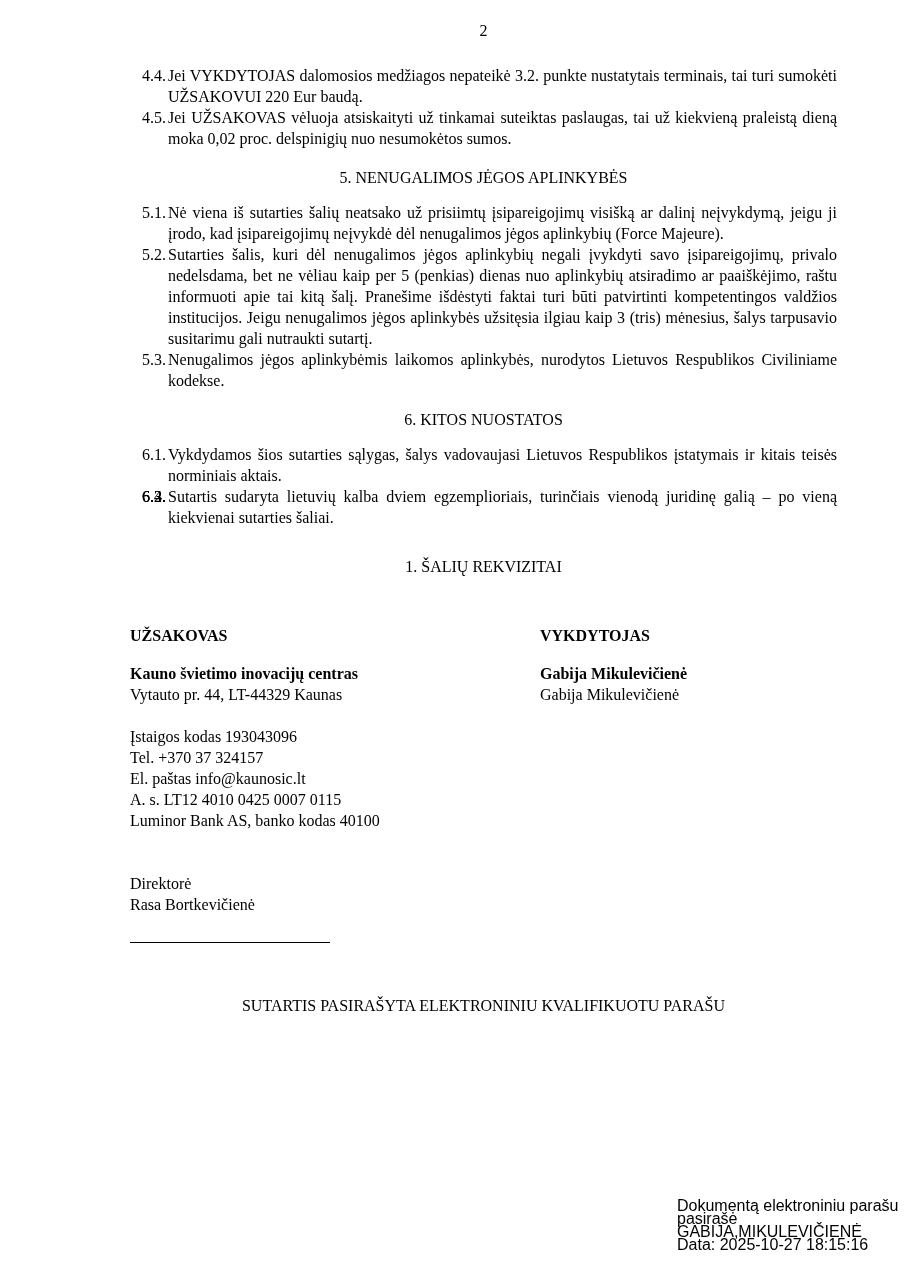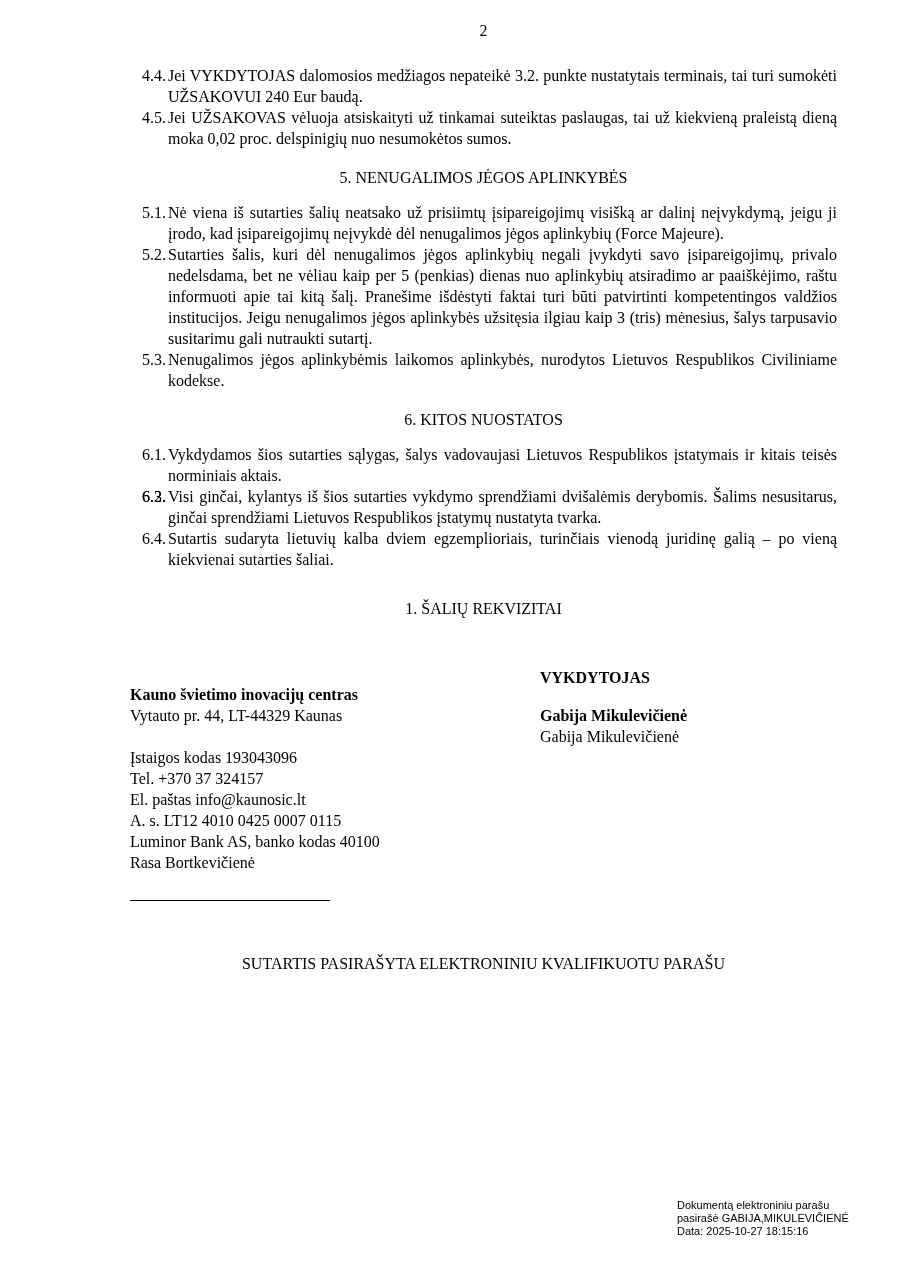--- a/index.html
+++ b/index.html
@@ -33,35 +33,35 @@
     width: 200px;
     height: 0;
     border-top: 1px solid #000000;
   }
   .statement { text-align: center; margin-top: 52px; }
   .stamp {
     position: absolute;
     left: 677px;
     top: 1199px;
     font-family: "Liberation Sans", sans-serif;
-    font-size: 11px;
+    font-size: 16px;
     line-height: 13px;
   }
 </style>
 </head>
 <body>
 
 <div class="content">
 
   <div class="page-number">2</div>
 
   <div>
     <div class="clause">
       <span class="num">4.4.</span>
-      <span>Jei VYKDYTOJAS dalomosios medžiagos nepateikė 3.2. punkte nustatytais terminais, tai turi sumokėti UŽSAKOVUI 240 Eur baudą.</span>
+      <span>Jei VYKDYTOJAS dalomosios medžiagos nepateikė 3.2. punkte nustatytais terminais, tai turi sumokėti UŽSAKOVUI 220 Eur baudą.</span>
     </div>
     <div class="clause">
       <span class="num">4.5.</span>
       <span>Jei UŽSAKOVAS vėluoja atsiskaityti už tinkamai suteiktas paslaugas, tai už kiekvieną praleistą dieną moka 0,02 proc. delspinigių nuo nesumokėtos sumos.</span>
     </div>
   </div>
 
   <div class="heading">5. NENUGALIMOS JĖGOS APLINKYBĖS</div>
 
   <div>
@@ -84,42 +84,43 @@
   <div>
     <div class="clause">
       <span class="num">6.1.</span>
       <span>Vykdydamos šios sutarties sąlygas, šalys vadovaujasi Lietuvos Respublikos įstatymais ir kitais teisės norminiais aktais.</span>
     </div>
     <div class="clause">
       <span class="num">6.2.</span>
     </div>
     <div class="clause">
       <span class="num">6.3.</span>
-      <span>Visi ginčai, kylantys iš šios sutarties vykdymo sprendžiami dvišalėmis derybomis. Šalims nesusitarus, ginčai sprendžiami Lietuvos Respublikos įstatymų nustatyta tvarka.</span>
     </div>
     <div class="clause">
       <span class="num">6.4.</span>
       <span>Sutartis sudaryta lietuvių kalba dviem egzemplioriais, turinčiais vienodą juridinę galią – po vieną kiekvienai sutarties šaliai.</span>
     </div>
   </div>
 
   <div class="heading heading-7">1. ŠALIŲ REKVIZITAI</div>
 
   <div class="parties">
 
     <div class="col-left">
+      <div class="bold">UŽSAKOVAS</div>
       <div class="bold party-name">Kauno švietimo inovacijų centras</div>
       <div>Vytauto pr. 44, LT-44329 Kaunas</div>
       <div class="party-details">
         <div>Įstaigos kodas 193043096</div>
         <div>Tel. +370 37 324157</div>
         <div>El. paštas info@kaunosic.lt</div>
         <div>A. s. LT12 4010 0425 0007 0115</div>
         <div>Luminor Bank AS, banko kodas 40100</div>
       </div>
+      <div class="role-left">Direktorė</div>
       <div>Rasa Bortkevičienė</div>
       <div class="sig-line"></div>
     </div>
 
     <div class="col-right">
       <div class="bold">VYKDYTOJAS</div>
       <div class="bold party-name">Gabija Mikulevičienė</div>
       <div>Gabija Mikulevičienė</div>
     </div>
 

